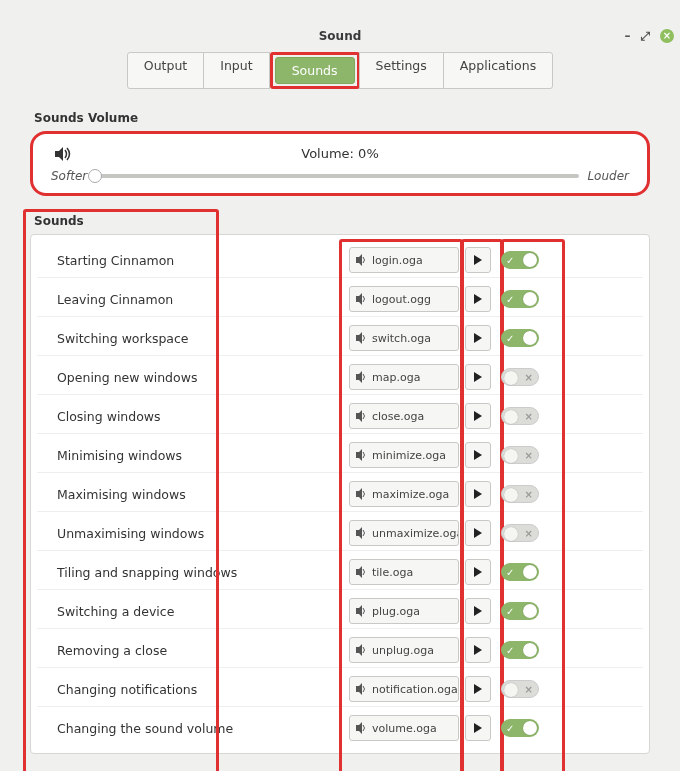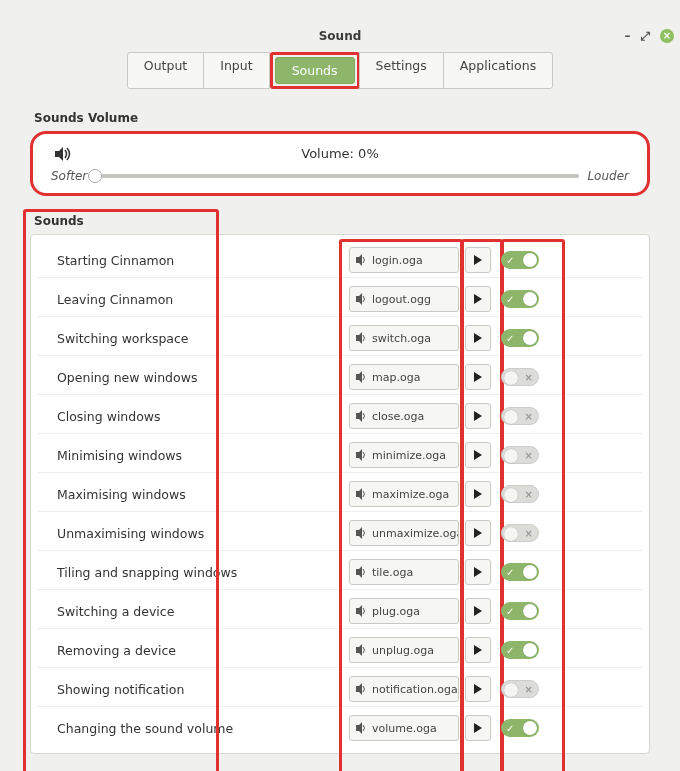--- a/index.html
+++ b/index.html
@@ -494,21 +494,21 @@
               <polygon points="1,0 9,5 1,10" fill="#222"></polygon>
             </svg>
           </span>
         </div>
         <div class="toggle on">
           <span class="check">✓</span>
           <div class="knob"></div>
         </div>
       </div>
       <div class="row">
-        <div class="row-label">Removing a device</div>
+        <div class="row-label">Removing a close</div>
         <div class="file-btn">
           <span>
             <svg width="12" height="12" viewBox="0 0 12 12">
               <polygon points="0,3 3,3 6,0 6,12 3,9 0,9" fill="#555"></polygon>
               <path d="M7 3 Q10 6 7 9" stroke="#555" stroke-width="1" fill="none"></path>
             </svg>
           </span>
           <span>unplug.oga</span>
         </div>
         <div class="play-btn">
@@ -517,21 +517,21 @@
               <polygon points="1,0 9,5 1,10" fill="#222"></polygon>
             </svg>
           </span>
         </div>
         <div class="toggle on">
           <span class="check">✓</span>
           <div class="knob"></div>
         </div>
       </div>
       <div class="row">
-        <div class="row-label">Showing notification</div>
+        <div class="row-label">Changing notifications</div>
         <div class="file-btn">
           <span>
             <svg width="12" height="12" viewBox="0 0 12 12">
               <polygon points="0,3 3,3 6,0 6,12 3,9 0,9" fill="#555"></polygon>
               <path d="M7 3 Q10 6 7 9" stroke="#555" stroke-width="1" fill="none"></path>
             </svg>
           </span>
           <span>notification.oga</span>
         </div>
         <div class="play-btn">

